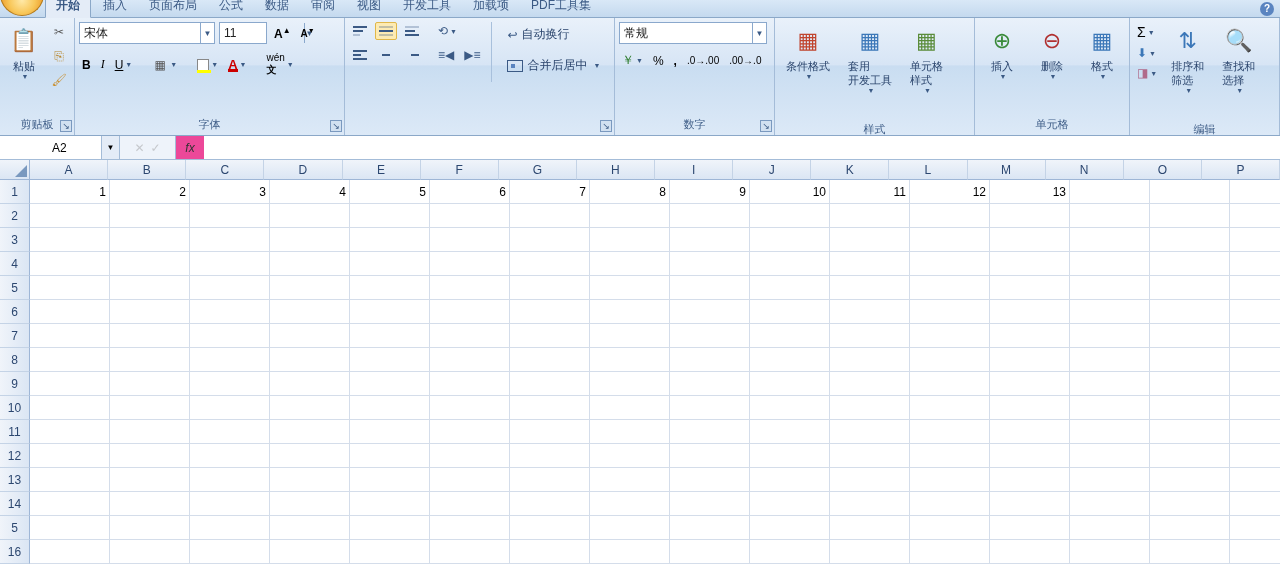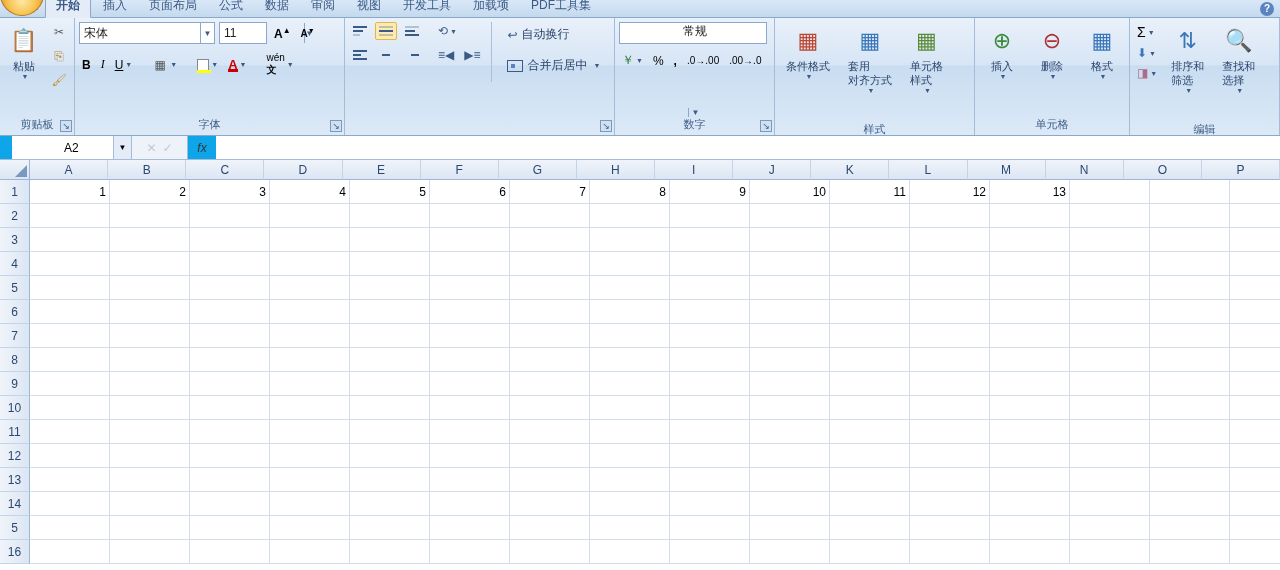--- a/index.html
+++ b/index.html
@@ -27,26 +27,26 @@
 .vcol { display: flex; flex-direction: column; gap: 4px; }
 .hrow { display: flex; align-items: center; gap: 4px; }
 .sm-btn { border: 1px solid transparent; border-radius: 2px; padding: 1px 2px; cursor: pointer; display: flex; align-items: center; }
 .sm-btn.sel { background: #fdebb3; border-color: #e0b74a; }
 .dd-arrow { font-size: 7px; color: #3b5a85; margin-left: 2px; }
 
 .combo { background: #fff; border: 1px solid #8aa8cc; height: 22px; display: flex; align-items: center; padding: 0 0 0 4px; font-size: 12px; color: #222; gap: 34px; }
 .combo .arr { border-left: 1px solid #8aa8cc; width: 14px; height: 100%; display: flex; align-items: center; justify-content: center; font-size: 8px; color: #3b5a85; }
 .combo.font { width: 136px; }
 .combo.size { width: 48px; }
-.combo.num { width: 148px; flex-direction: column; }
+.combo.num { width: 148px; }
 
 .chk-btn { border: 1px solid transparent; border-radius: 2px; padding: 3px 6px; display: flex; align-items: center; gap: 4px; cursor: pointer; font-size: 12px; color: #2a446c; }
 
 
-.fbar { height: 24px; background: #0ea5e9; border-bottom: 1px solid #a4bcd8; display: flex; align-items: stretch; padding-left: 12px; }
+.fbar { height: 24px; background: #ec4899; border-bottom: 1px solid #a4bcd8; display: flex; align-items: stretch; }
 .namebox { width: 120px; background: #fff; border-right: 1px solid #a4bcd8; display: flex; align-items: center; padding-left: 52px; position: relative; }
 .namebox .arr { position: absolute; right: 0; top: 0; width: 18px; height: 100%; background: #e4ecf7; border-left: 1px solid #a4bcd8; display: flex; align-items: center; justify-content: center; font-size: 8px; }
 .fx-cancel { width: 56px; display: flex; align-items: center; justify-content: center; color: #888; gap: 6px; border-right: 1px solid #a4bcd8; background: #eef3fa; }
 .fx-lbl { width: 28px; font-style: italic; display: flex; align-items: center; justify-content: center; color: #333; }
 .formula-input { flex: 1; background: #fff; border: none; outline: none; padding: 0 4px; font-size: 12px; }
 
 
 .grid-wrap { position: relative; height: 410px; background: #fff; overflow: hidden; }
 .corner { position: absolute; left: 0; top: 0; width: 30px; height: 20px; background: linear-gradient(#f0f4fa, #dbe6f4); border-right: 1px solid #9eb6d6; border-bottom: 1px solid #9eb6d6; }
 .corner::after { content: ""; position: absolute; right: 2px; bottom: 2px; border: 6px solid transparent; border-right-color: #7a99bf; border-bottom-color: #7a99bf; }
@@ -291,21 +291,21 @@
   <div class="group w-style">
     <div class="group-body">
       <div class="big-btn">
         <span class="ico-lg" style="color:#c0442e;">▦</span>
         <span class="big-label">条件格式</span>
         <span class="dd-arrow">▼</span>
       </div>
       <div class="big-btn">
         <span class="ico-lg" style="color:#3b77b8;">▦</span>
         <span class="big-label" style="white-space:pre;">套用
-对齐方式</span>
+开发工具</span>
         <span class="dd-arrow">▼</span>
       </div>
       <div class="big-btn">
         <span class="ico-lg" style="color:#5a8c3a;">▦</span>
         <span class="big-label" style="white-space:pre;">单元格
 样式</span>
         <span class="dd-arrow">▼</span>
       </div>
     </div>
     <div class="group-label">样式</div>

